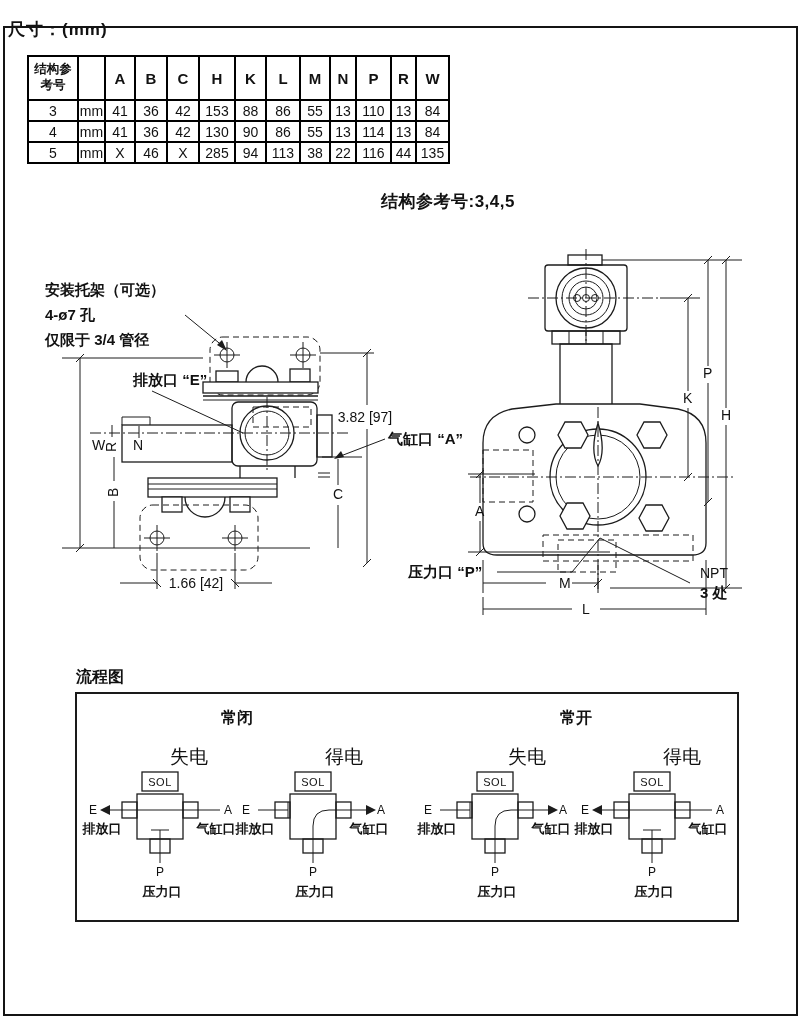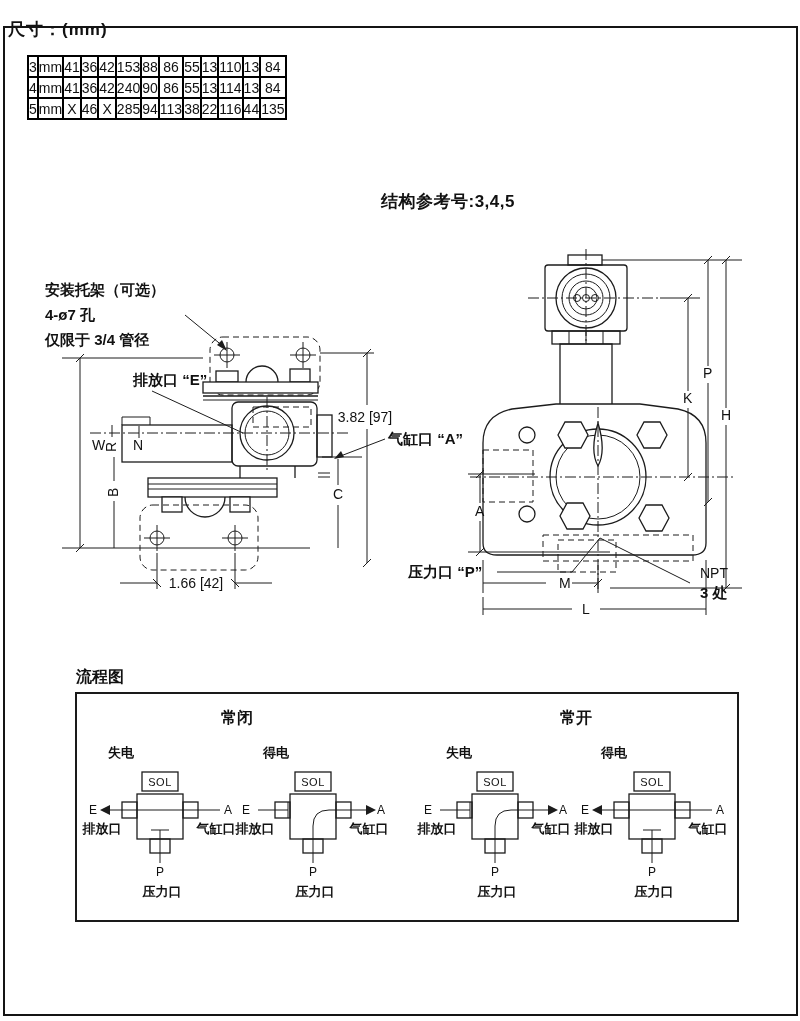--- a/index.html
+++ b/index.html
@@ -31,40 +31,55 @@
   .svgtxt{font-family:"Liberation Sans","DejaVu Sans",sans-serif;fill:#111;}
   .dimtxt{font-size:14px;}
   .cjk{font-size:15px;font-weight:bold;}
   .blk{fill:#1c1c1c;stroke:none;}
   .wfill{fill:#fff;}
 
   
   #flow-title{position:absolute;left:76px;top:655px;font-size:16px;font-weight:bold;margin-top:12px;}
   #flow-box{position:absolute;left:75px;top:692px;width:660px;height:226px;border:2px solid #1a1a1a;background:#fff;}
   .group-label{position:absolute;top:14px;width:100px;text-align:center;font-size:16px;font-weight:bold;}
-  .state-label{position:absolute;top:50px;width:100px;text-align:left;font-size:13px;font-weight:bold;}
+  .state-label{position:absolute;top:50px;width:100px;text-align:right;font-size:19px;font-weight:normal;}
   .schem-col{position:absolute;top:76px;width:170px;height:136px;}
   svg.schem .pa-parts{display:none}
   svg.schem .ae-parts{display:none}
   svg.schem.ae .ae-parts{display:inline}
   svg.schem.pa .pa-parts{display:inline}
   .soltxt{font-size:11px;letter-spacing:.5px;}
   .porttxt{font-size:12px;}
   .cjksm{font-size:13px;font-weight:bold;}
 </style>
 </head>
 <body>
 
 <div id="page">
 
   <div id="page-title">尺寸：(mm)</div>
   <div id="outer-border"></div>
 
   <table id="dim-table">
     <tbody>
+        <tr class="hrow">
+      <th class="corner" style="width:48px">结构参<br>考号</th>
+      <th style="width:25px"></th>
+      <th style="width:28px">A</th>
+      <th style="width:30px">B</th>
+      <th style="width:30px">C</th>
+      <th style="width:34px">H</th>
+      <th style="width:29px">K</th>
+      <th style="width:32px">L</th>
+      <th style="width:28px">M</th>
+      <th style="width:24px">N</th>
+      <th style="width:33px">P</th>
+      <th style="width:23px">R</th>
+      <th style="width:31px">W</th>
+    </tr>
     <tr class="drow">
       <td>3</td>
       <td>mm</td>
       <td>41</td>
       <td>36</td>
       <td>42</td>
       <td>153</td>
       <td>88</td>
       <td>86</td>
       <td>55</td>
@@ -72,21 +87,21 @@
       <td>110</td>
       <td>13</td>
       <td>84</td>
     </tr>
     <tr class="drow">
       <td>4</td>
       <td>mm</td>
       <td>41</td>
       <td>36</td>
       <td>42</td>
-      <td>240</td>
+      <td>130</td>
       <td>90</td>
       <td>86</td>
       <td>55</td>
       <td>13</td>
       <td>114</td>
       <td>13</td>
       <td>84</td>
     </tr>
     <tr class="drow">
       <td>5</td>

